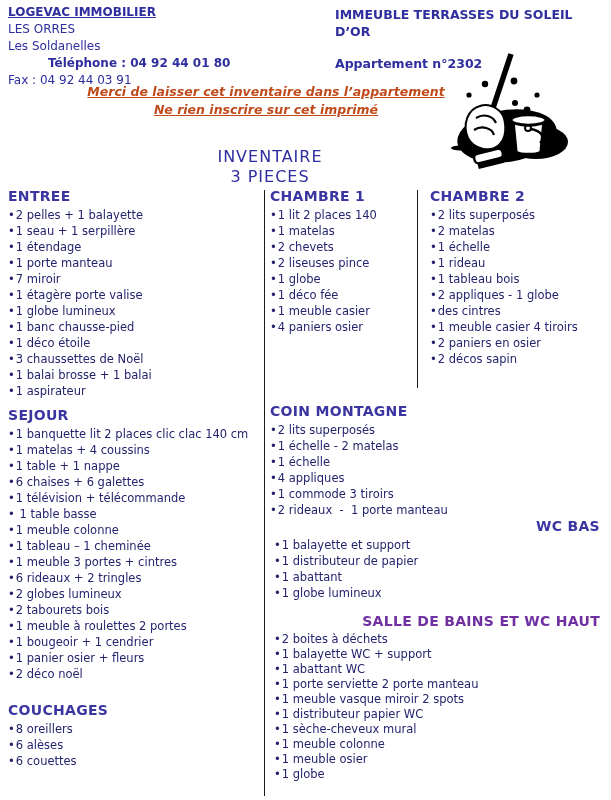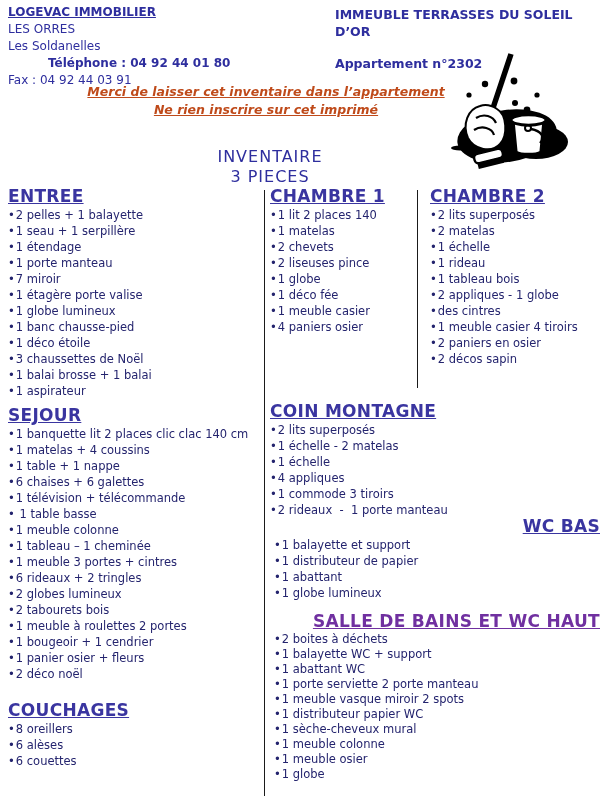--- a/index.html
+++ b/index.html
@@ -24,22 +24,22 @@
   
   .clipart{left:440px;top:52px;}
   
   .col{position:absolute;top:188px;}
   .col1{left:8px;width:254px;}
   .col2{left:270px;width:330px;}
   .col3{left:430px;width:178px;}
   .divider{position:absolute;border-left:1.5px solid #1a1a1a;width:0;}
   #div1{left:264px;top:190px;height:606px;}
   #div2{left:417px;top:190px;height:198px;}
-  .sec-title{color:#3A35A0;font-weight:bold;font-size:17px;line-height:16px;
-    margin-bottom:3px;letter-spacing:0.3px;text-decoration:underline;}
+  .sec-title{color:#3A35A0;font-weight:bold;font-size:14px;line-height:16px;
+    margin-bottom:3px;letter-spacing:0.3px;}
   .item{font-size:11.5px;line-height:16px;white-space:pre;color:#24246E;}
   .bullet{margin-right:1px;}
   .sec-entree{margin-bottom:8px;}
   .sec-sejour{margin-bottom:20px;}
   .sec-chambre1{margin-bottom:68px;}
   .sec-coin{margin-bottom:0;}
   .sec-wcbas{margin-bottom:12px;}
   .sec-wcbas .sec-title,.sec-salle .sec-title{padding-left:12px;text-align:right;}
   .sec-wcbas .item,.sec-salle .item{padding-left:4px;}
   .sec-salle .sec-title{color:#7030A0;}

